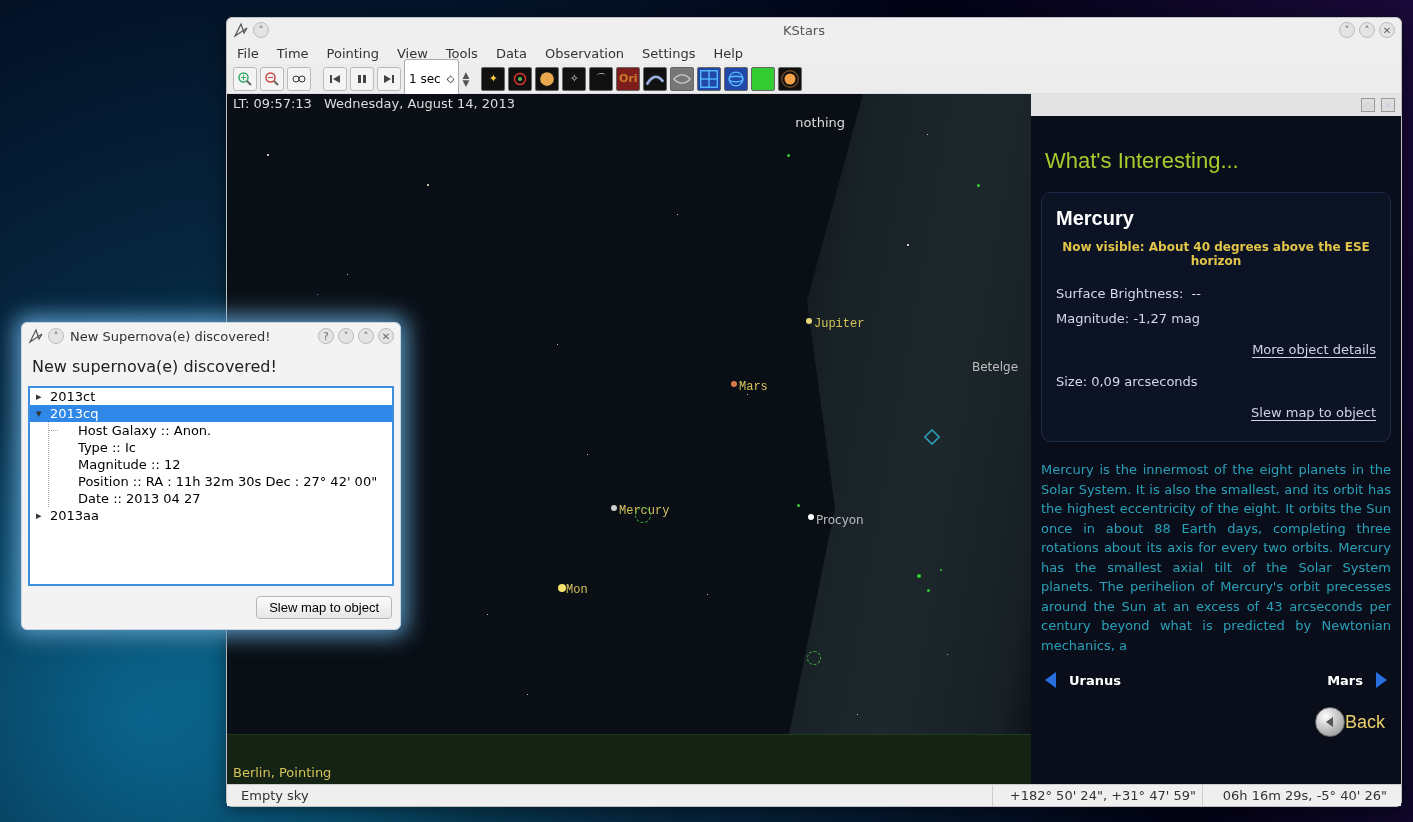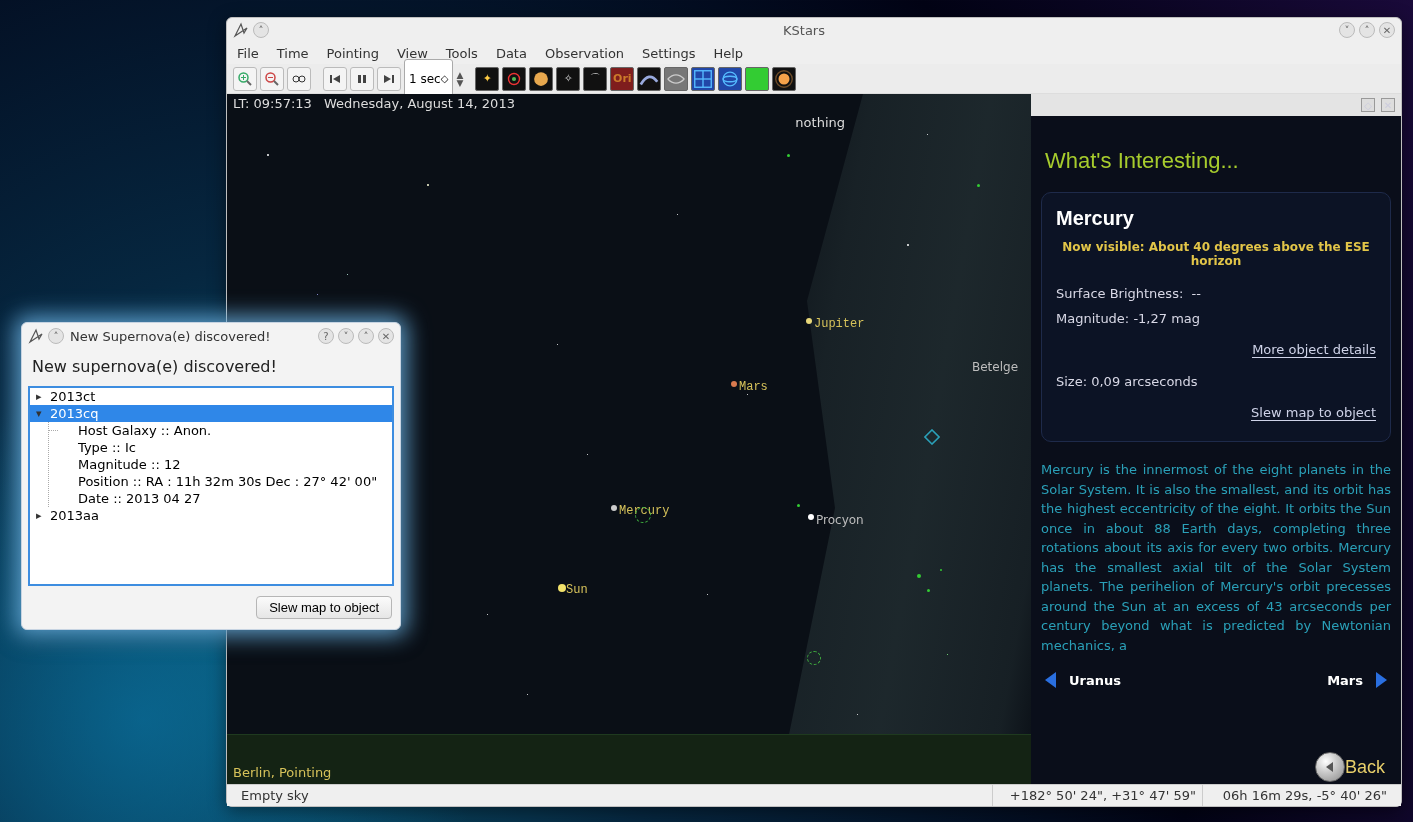--- a/index.html
+++ b/index.html
@@ -31,21 +31,21 @@
 
 .menubar { height:22px; display:flex; align-items:center; gap:18px; padding:0 10px; color:#333; }
 .menubar span { cursor:pointer; }
 
 .toolbar { height:30px; display:flex; align-items:center; gap:3px; padding:0 6px; background:#ececec; border-bottom:1px solid #ddd; }
 .tbtn { width:24px; height:24px; border:1px solid #bbb; border-radius:3px; background:#f4f4f4;
   display:flex; align-items:center; justify-content:center; cursor:pointer; font-size:13px; }
 .tbtn svg { width:16px; height:16px; }
 .t-sep { width:6px; }
 .time-combo { height:40px; border:1px solid #aaa; border-radius:3px; padding:0 4px; background:#fff;
-  display:flex; align-items:center; cursor:pointer; font-size:12px; }
+  display:flex; align-items:center; gap:6px; cursor:pointer; font-size:12px; }
 .spin-arrows { display:flex; flex-direction:column; line-height:8px; font-size:9px; color:#555; }
 .icon-sq { width:24px; height:24px; border:1px solid #666; border-radius:2px; display:flex; align-items:center; justify-content:center; cursor:pointer; font-size:11px; }
 
 
 .content { flex:1; display:flex; min-height:0; }
 .sky-area { flex:1; position:relative; background:#0a0f16; overflow:hidden; }
 .sky-top { position:absolute; top:2px; left:6px; right:6px; display:flex; color:#ddd; font-size:13px; }
 .sky-top .lt { margin-right:12px; }
 .sky-top .focus { margin-left:auto; margin-right:180px;margin-top:19px; }
 .milkyway { position:absolute; right:0; top:0; width:280px; height:100%;
@@ -68,21 +68,21 @@
 .obj-card { margin:0 10px; background:#0c1325; border:1px solid #1e2a4a; border-radius:10px; padding:14px; }
 .obj-name { color:#fff; font-family: "Trebuchet MS", sans-serif; font-size:20px; font-weight:bold; margin-bottom:10px; }
 .obj-vis { color:#e2c548; font-size:12px; font-weight:bold; text-align:center; margin-bottom:18px; }
 .obj-row { color:#d8d8e6; font-size:13px; margin:10px 0; }
 .obj-links { text-align:right; }
 .obj-links a { color:#cfd3e8; border-bottom:1px solid #cfd3e8; cursor:pointer; font-size:13px; display:inline-block; margin:6px 0; }
 .obj-desc { color:#2aa0b8; font-size:13px; line-height:1.5; margin:18px 10px 0; text-align:justify; }
 .nav-row { display:flex; align-items:center; justify-content:space-between; margin:14px 10px 0; color:#fff; font-weight:bold; font-size:13px; }
 .nav-arrow { width:22px; height:22px; cursor:pointer; }
 .nav-arrow svg { width:22px; height:22px; }
-.back-row { display:flex; align-items:center; justify-content:flex-end; gap:0; margin:61px 16px 0; }
+.back-row { display:flex; align-items:center; justify-content:flex-end; gap:0; margin:16px 16px 0; }
 .back-btn { width:30px; height:30px; border-radius:50%; background:radial-gradient(circle at 35% 30%, #fff, #ccc 40%, #888); border:1px solid #666; display:flex; align-items:center; justify-content:center; cursor:pointer; }
 .back-lbl { color:#e8cf6a; font-family:"Trebuchet MS",sans-serif; font-size:18px; }
 
 
 .statusbar { height:22px; border-top:1px solid #ccc; background:#efefef; display:flex; align-items:center; padding:0 8px; font-size:13px; color:#333; }
 .statusbar .cell { padding:0 6px; border-right:1px solid #ccc; height:100%; display:flex; align-items:center; }
 .statusbar .cell:last-child { border-right:none; }
 
 
 .dialog {
@@ -279,21 +279,21 @@
       <div id="planet-layer">
           <div class="star" style="left: 579px; top: 224px; width: 6px; height: 6px; background: rgb(232, 215, 122);"></div>
           <div class="planet-lbl" style="left: 587px; top: 223px;">Jupiter</div>
           <div class="star" style="left: 504px; top: 287px; width: 6px; height: 6px; background: rgb(217, 123, 79);"></div>
           <div class="planet-lbl" style="left: 512px; top: 286px;">Mars</div>
           <div class="star" style="left: 384px; top: 411px; width: 6px; height: 6px; background: rgb(204, 204, 204);"></div>
           <div class="planet-lbl" style="left: 392px; top: 410px;">Mercury</div>
           <div class="star" style="left: 581px; top: 420px; width: 6px; height: 6px; background: rgb(255, 255, 255);"></div>
           <div class="star-lbl" style="left: 589px; top: 419px;">Procyon</div>
           <div class="star" style="left: 331px; top: 490px; width: 8px; height: 8px; background: rgb(242, 226, 107);"></div>
-          <div class="planet-lbl" style="left: 339px; top: 489px;">Sun</div>
+          <div class="planet-lbl" style="left: 339px; top: 489px;">Mon</div>
           <div class="star-lbl" style="left: 745px; top: 266px;">Betelge</div>
         </div>
       <div class="green-circ" style="left:408px; top:413px; width:16px; height:16px"></div>
       <div class="green-circ" style="left:580px; top:557px; width:14px; height:14px"></div>
       <svg style="position:absolute; left:697px; top:335px" width="16" height="16">
           <rect x="3" y="3" width="10" height="10" fill="none" stroke="#2aa0b8" stroke-width="1.5" transform="rotate(45 8 8)"></rect>
         </svg>
       <div class="horizon"></div>
       <div class="loc-label">Berlin, Pointing</div>
     </div>

